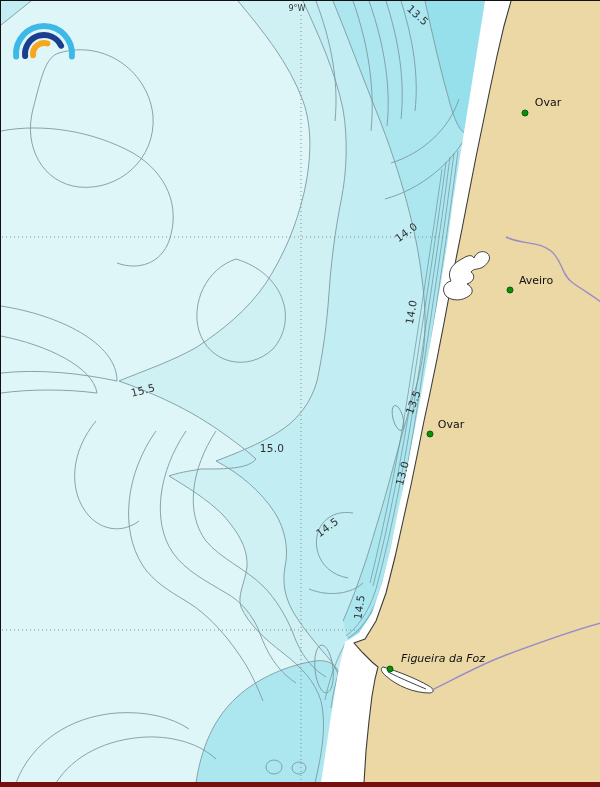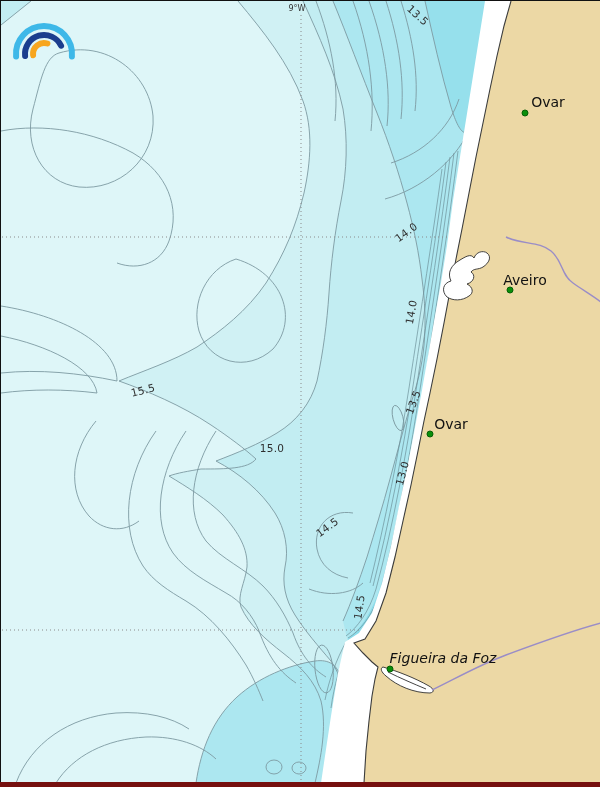--- a/index.html
+++ b/index.html
@@ -5,21 +5,21 @@
   html,body{margin:0;padding:0;background:#fff;}
   #stage{position:relative;width:600px;height:787px;overflow:hidden;
          font-family:"DejaVu Sans","Liberation Sans",sans-serif;}
   #map-area{position:absolute;left:0;top:0;width:600px;height:782px;
             box-sizing:border-box;border:1.5px solid #111;}
   #map-svg{position:absolute;left:0;top:0;}
   #bottom-strip{position:absolute;left:0;top:782px;width:600px;height:5px;}
   .town-dot{position:absolute;width:5px;height:5px;border-radius:50%;
             transform:translate(-50%,-50%);}
   .town-label{position:absolute;transform:translate(-50%,-50%);
-              font-size:14px;color:#111;white-space:nowrap;}
+              font-size:11px;color:#111;white-space:nowrap;}
   .contour-label{position:absolute;font-size:10.5px;color:#2e2e2e;
                  white-space:nowrap;letter-spacing:.3px;}
   #meridian-label{position:absolute;transform:translate(-50%,0);
                   font-size:8px;color:#333;}
   #logo{position:absolute;left:8px;top:16px;}
 </style>
 </head>
 <body>
 
 <div id="stage">
@@ -109,21 +109,21 @@
         <path d="M 431,689 C 452,679 478,664 505,654 C 540,641 570,630 600,622"></path>
       </g>
     </svg>
 
     <div id="meridian-label" style="left:296px;top:3px;">9°W</div>
 
     <div id="overlay">
         <div class="town-dot" style="left: 524px; top: 112px; background: rgb(10, 143, 10); border: 0.5px solid rgb(6, 95, 6);"></div>
         <div class="town-label" style="left: 547px; top: 101px;">Ovar</div>
         <div class="town-dot" style="left: 509px; top: 289px; background: rgb(10, 143, 10); border: 0.5px solid rgb(6, 95, 6);"></div>
-        <div class="town-label" style="left: 524px; top: 279px;">Aveiro</div>
+        <div class="town-label" style="left: 535px; top: 279px;">Aveiro</div>
         <div class="town-dot" style="left: 429px; top: 433px; background: rgb(10, 143, 10); border: 0.5px solid rgb(6, 95, 6);"></div>
         <div class="town-label" style="left: 450px; top: 423px;">Ovar</div>
         <div class="town-dot" style="left: 389px; top: 668px; background: rgb(10, 143, 10); border: 0.5px solid rgb(6, 95, 6);"></div>
         <div class="town-label" style="left: 442px; top: 657px; font-style: italic;">Figueira da Foz</div>
         <div class="contour-label" style="left: 417px; top: 14px; transform: translate(-50%, -50%) rotate(42deg);">13.5</div>
         <div class="contour-label" style="left: 405px; top: 231px; transform: translate(-50%, -50%) rotate(-36deg);">14.0</div>
         <div class="contour-label" style="left: 410px; top: 311px; transform: translate(-50%, -50%) rotate(-80deg);">14.0</div>
         <div class="contour-label" style="left: 412px; top: 401px; transform: translate(-50%, -50%) rotate(-70deg);">13.5</div>
         <div class="contour-label" style="left: 401px; top: 472px; transform: translate(-50%, -50%) rotate(-75deg);">13.0</div>
         <div class="contour-label" style="left: 142px; top: 389px; transform: translate(-50%, -50%) rotate(-14deg);">15.5</div>

